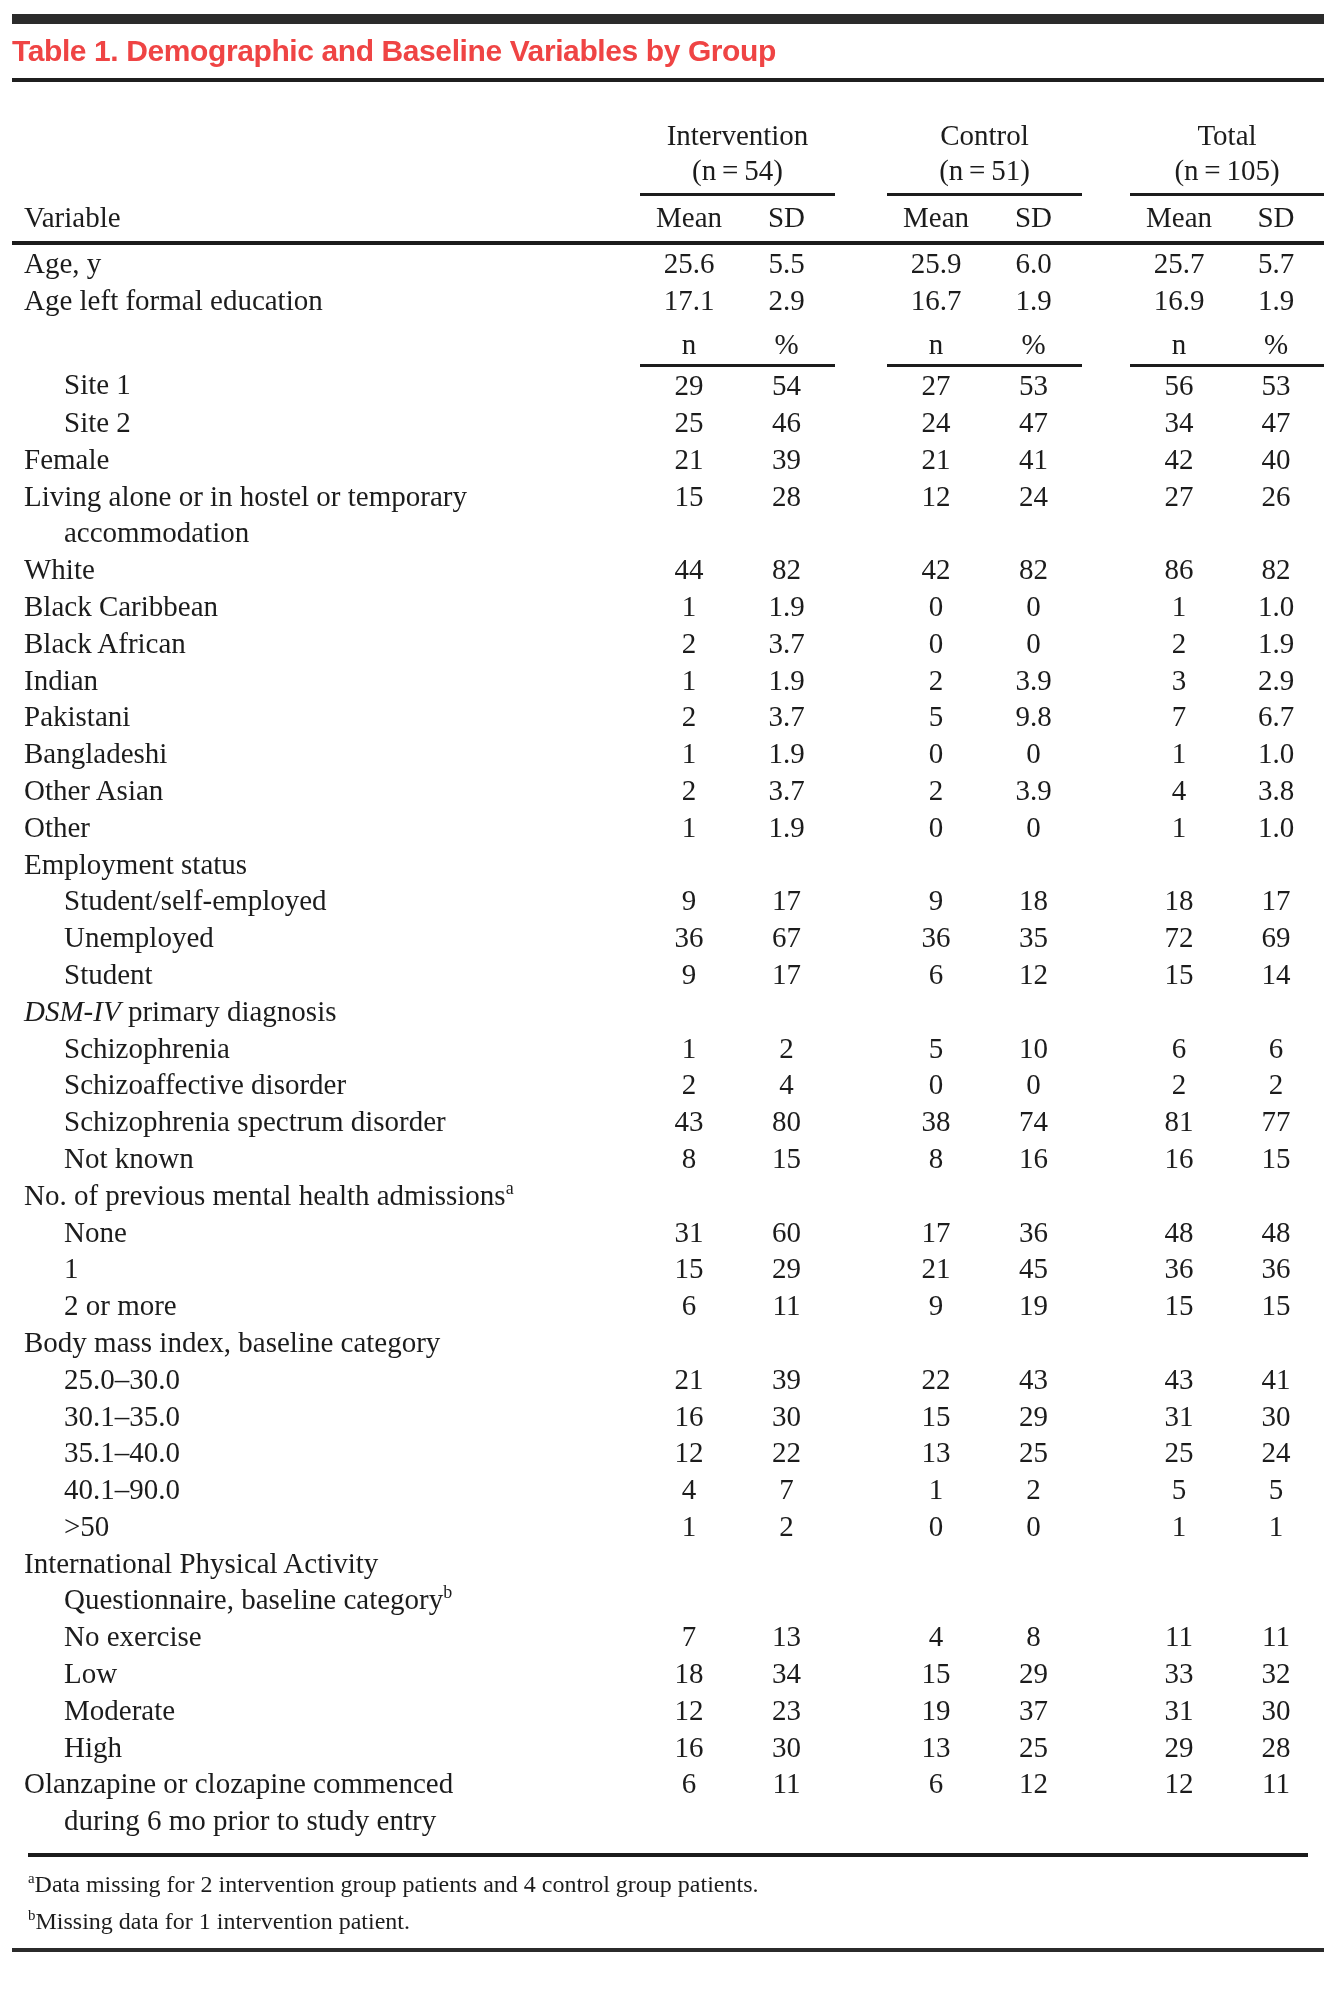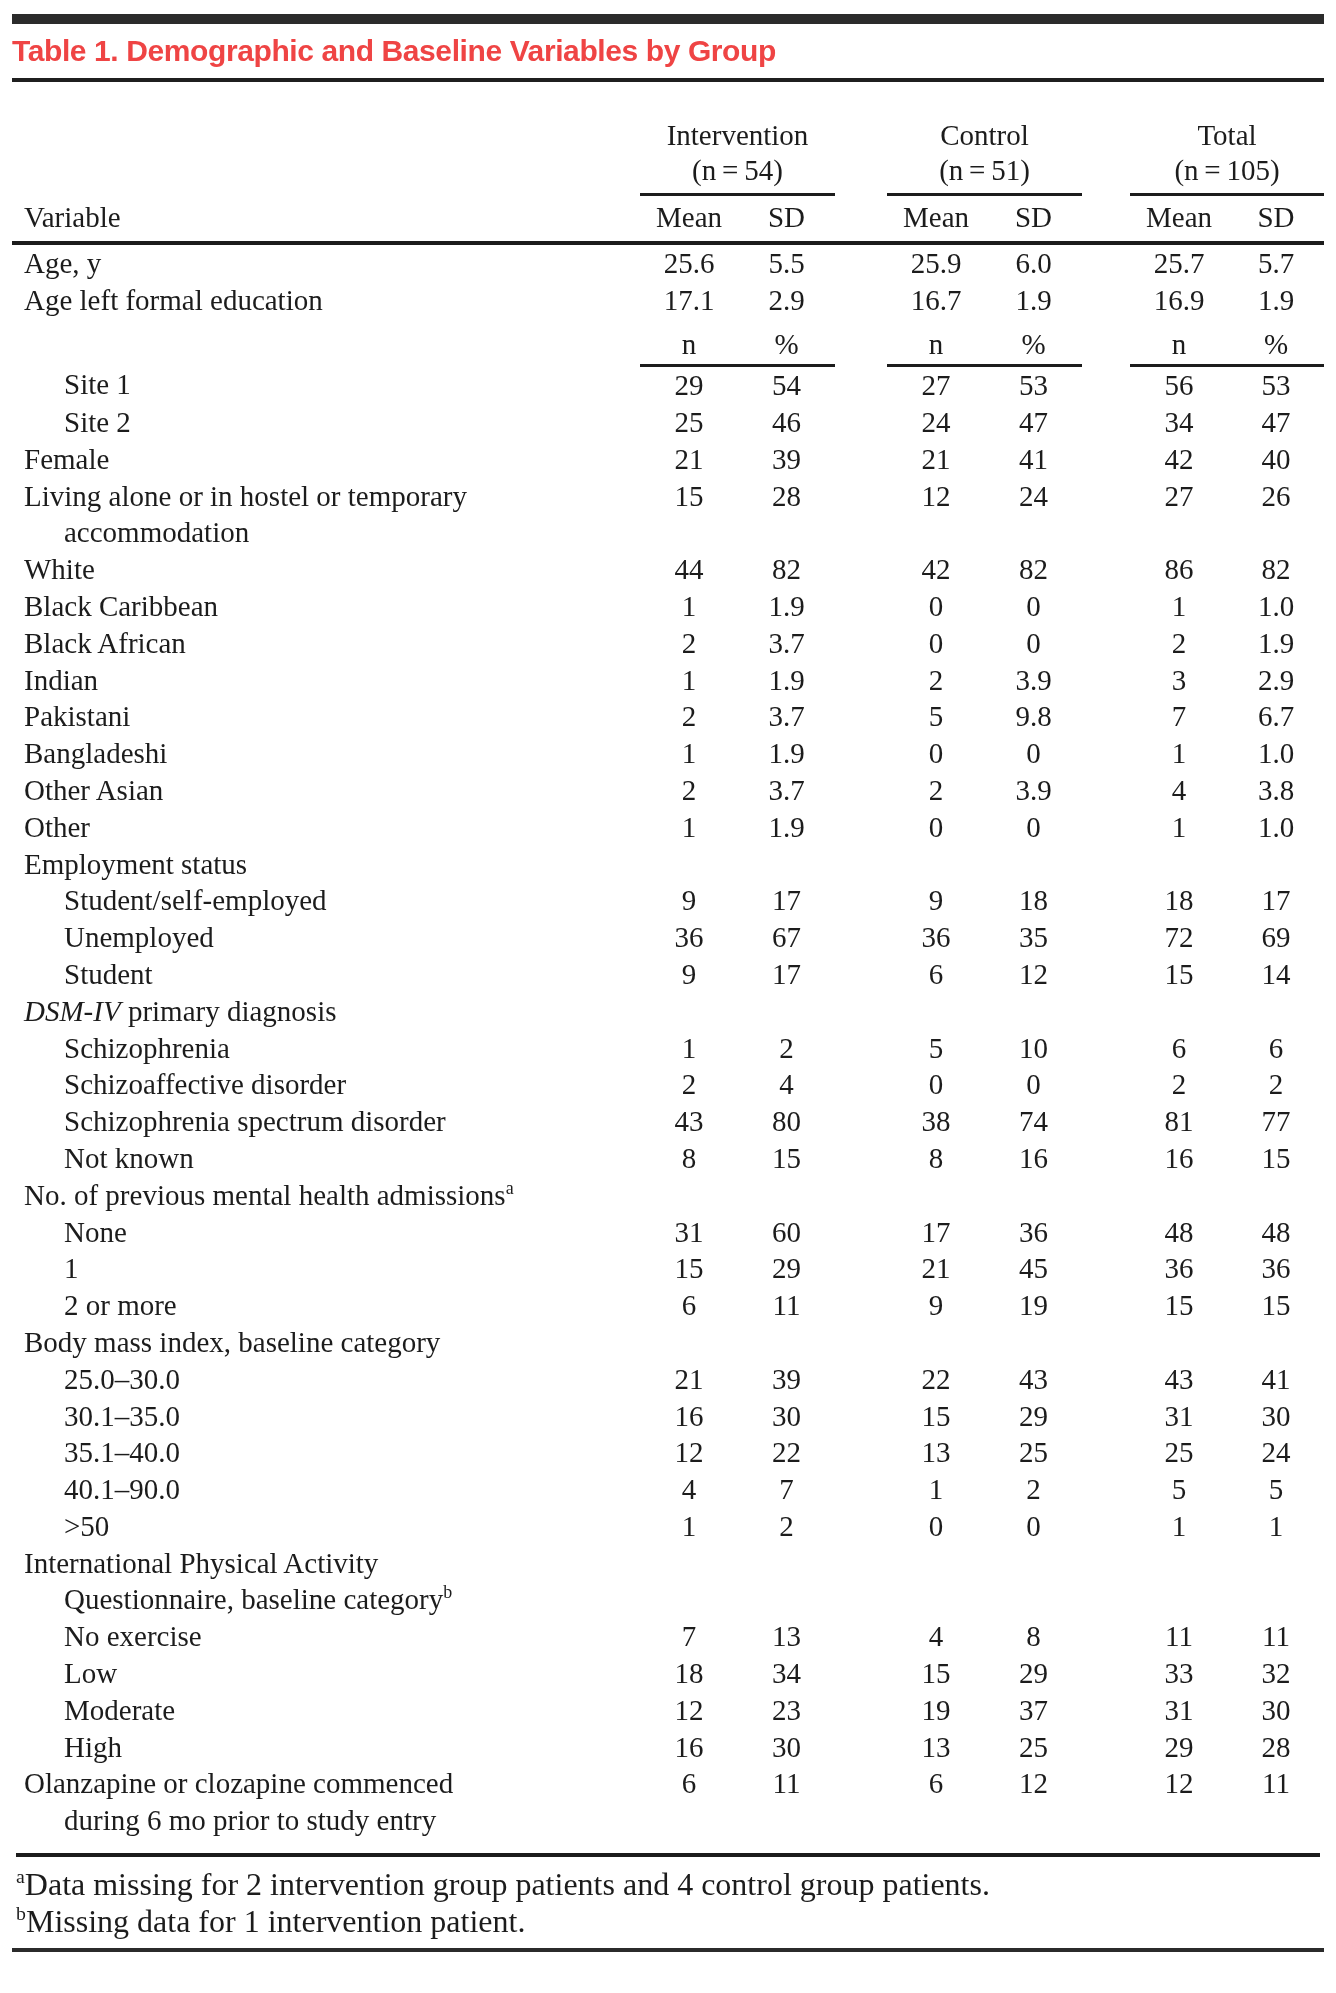--- a/index.html
+++ b/index.html
@@ -89,23 +89,23 @@
   }
   tbody tr:last-child td { padding-bottom: 14px; }
   .sup {
     font-size: 0.62em;
     vertical-align: super;
     line-height: 0;
   }
   .it { font-style: italic; }
   .footnotes {
     border-top: 4px solid #1c1c1c;
-    margin: 0 16px;
+    margin: 0 28px;
     padding: 9px 0 8px 0;
-    font-size: 32px;
+    font-size: 24px;
     line-height: 37px;
   }
   .footnotes p { margin: 0; }
   .bottomrule {
     border-top: 4px solid #2b2b2b;
     margin: 0 12px 18px 12px;
   }
 </style>
 </head>
 <body>

